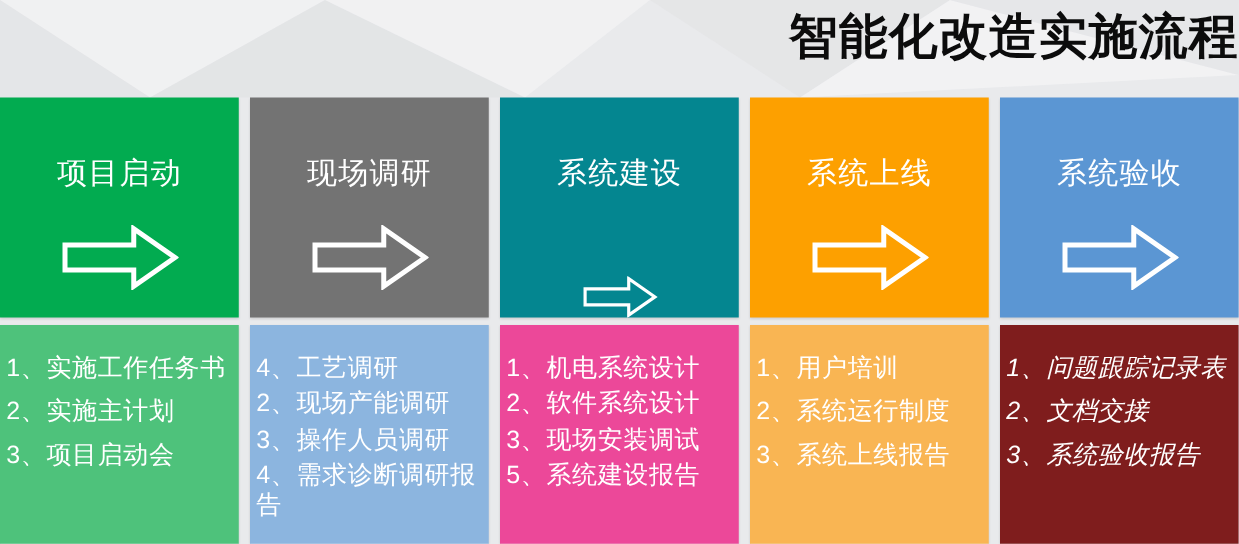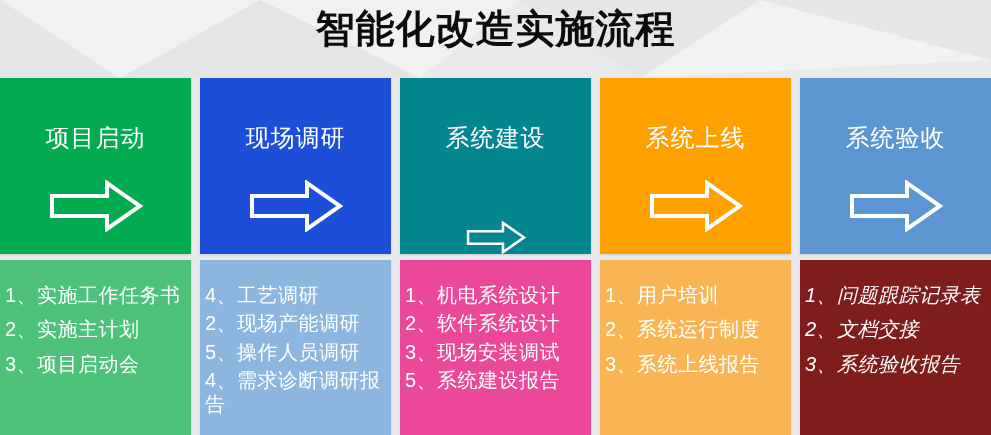--- a/index.html
+++ b/index.html
@@ -7,21 +7,21 @@
     width:991px;height:435px;
     background:#e9eaec;
     font-family:"Liberation Sans","DejaVu Sans",sans-serif;
     overflow:hidden;
     position:relative;
   }
   .slide{position:relative;width:991px;height:435px;}
   .bg-pattern{position:absolute;top:0;left:0;width:991px;height:435px;pointer-events:none;}
   .title{
     position:absolute;top:2px;left:0;width:100%;
-    margin:0;text-align:center;
+    margin:0;text-align:right;
     font-size:39px;font-weight:bold;color:#0c0c0c;
     letter-spacing:1px;
     z-index:2;
   }
   .columns{
     position:absolute;top:78px;left:0;
     width:991px;
     display:flex;gap:9px;
     z-index:2;
   }
@@ -83,30 +83,30 @@
         </svg>
       </div>
       <div class="stage-body" style="background-color: rgb(78, 194, 123);">
         <div class="item">1、实施工作任务书</div>
         <div class="item">2、实施主计划</div>
         <div class="item">3、项目启动会</div>
       </div>
     </div>
 
     <div class="col">
-      <div class="stage-header" style="background-color: #1d4ed8;">
+      <div class="stage-header" style="background-color: #737373;">
         <div class="stage-label">现场调研</div>
         <svg class="arrow-icon" width="94" height="52" viewBox="0 0 94 52">
           <path d="M3,16 L58,16 L58,3 L91,26 L58,49 L58,36 L3,36 Z" fill="none" stroke="#ffffff" stroke-width="4" stroke-linejoin="miter"></path>
         </svg>
       </div>
       <div class="stage-body tight" style="background-color: rgb(140, 181, 223);">
         <div class="item">4、工艺调研</div>
         <div class="item">2、现场产能调研</div>
-        <div class="item">5、操作人员调研</div>
+        <div class="item">3、操作人员调研</div>
         <div class="item">4、需求诊断调研报告</div>
       </div>
     </div>
 
     <div class="col">
       <div class="stage-header" style="background-color: rgb(4, 134, 144); gap: 41px;">
         <div class="stage-label">系统建设</div>
         <svg class="arrow-icon" width="94" height="52" viewBox="0 0 94 52">
           <path d="M3,16 L58,16 L58,3 L91,26 L58,49 L58,36 L3,36 Z" fill="none" stroke="#ffffff" stroke-width="4" stroke-linejoin="miter"></path>
         </svg>

